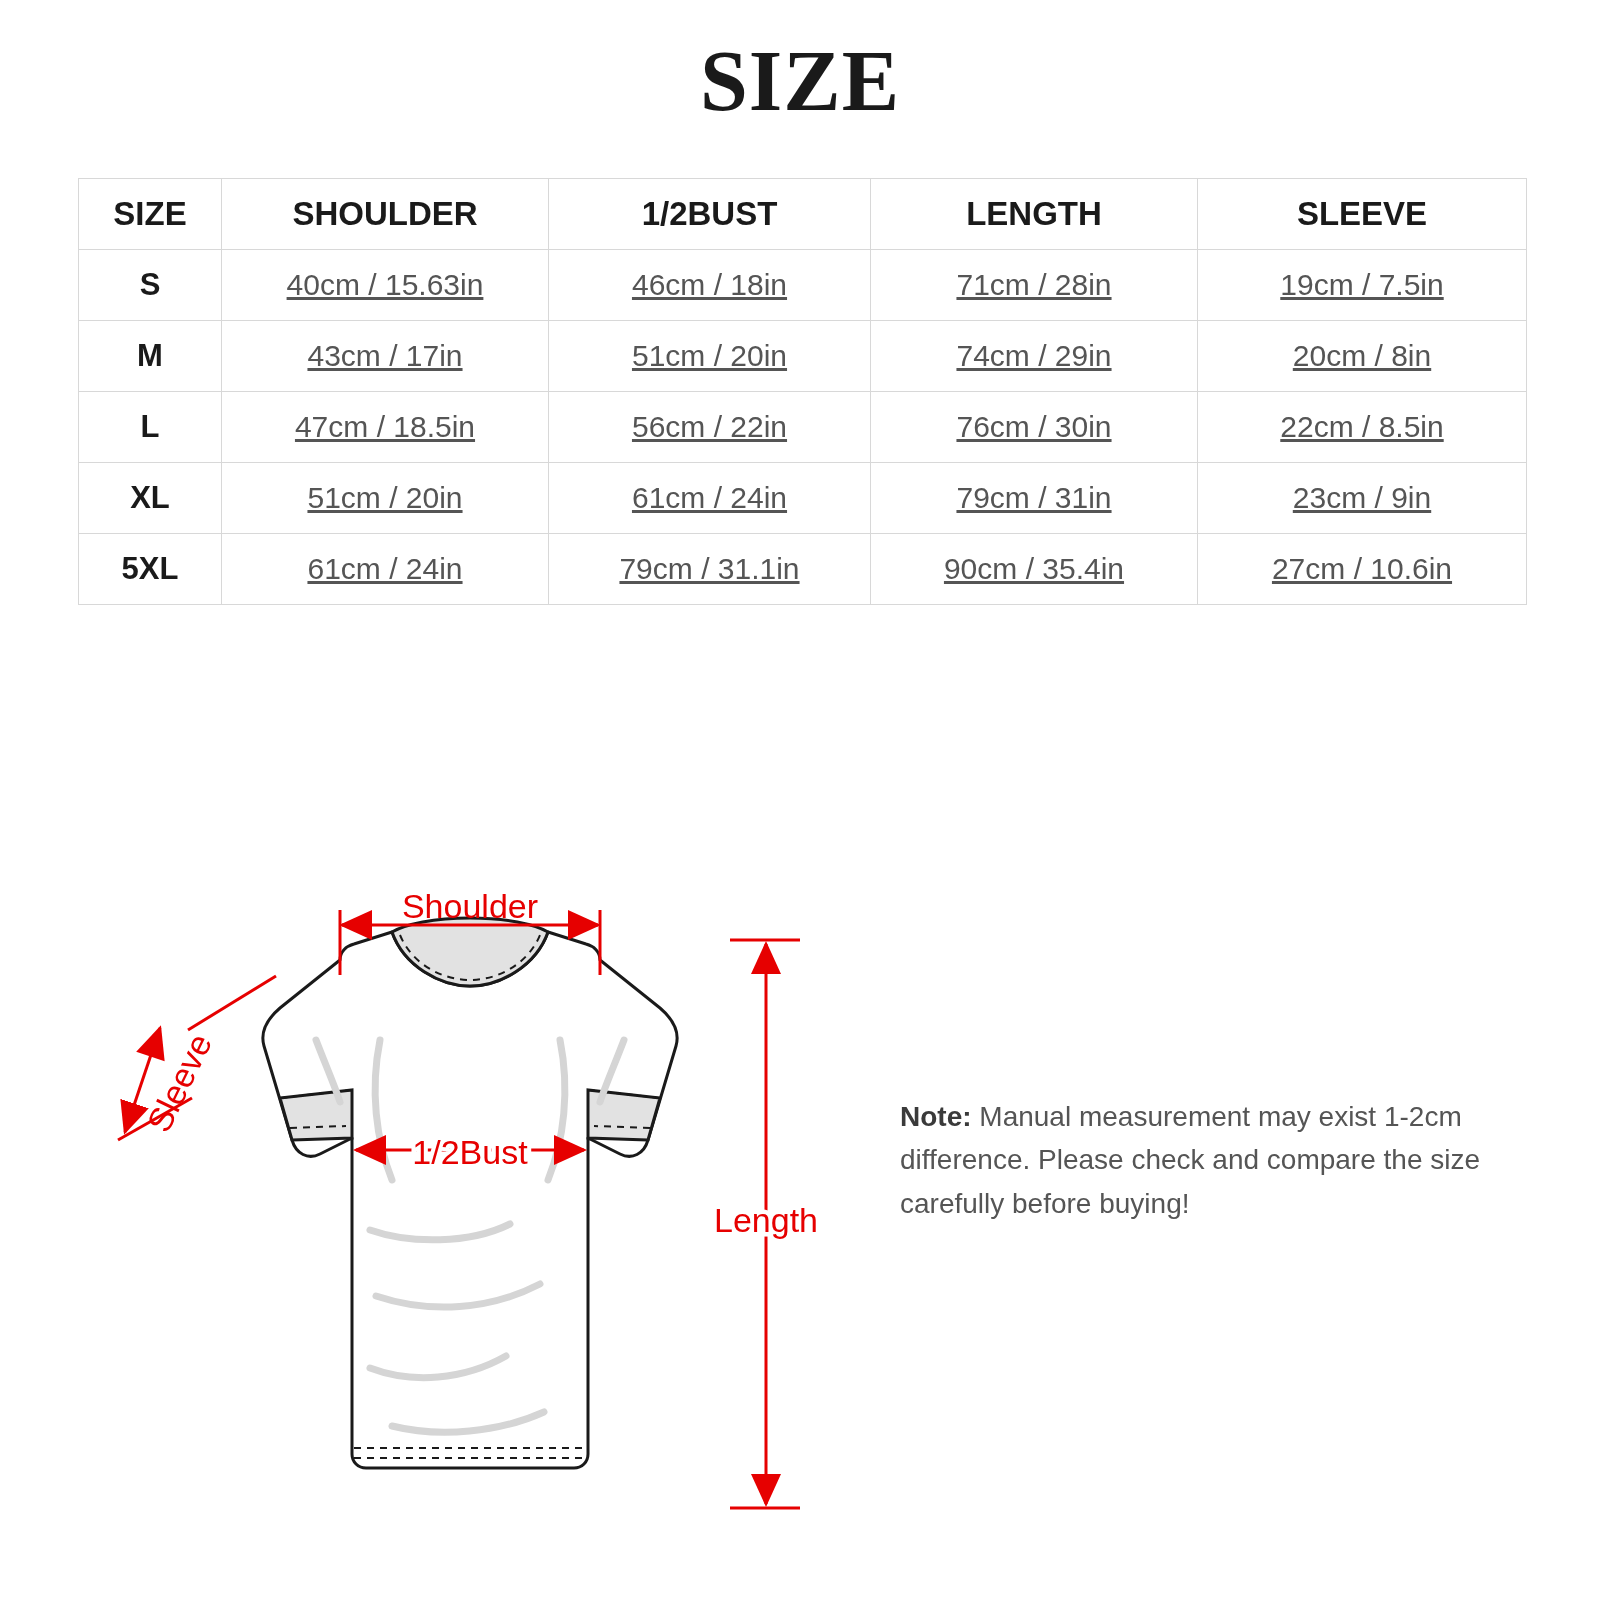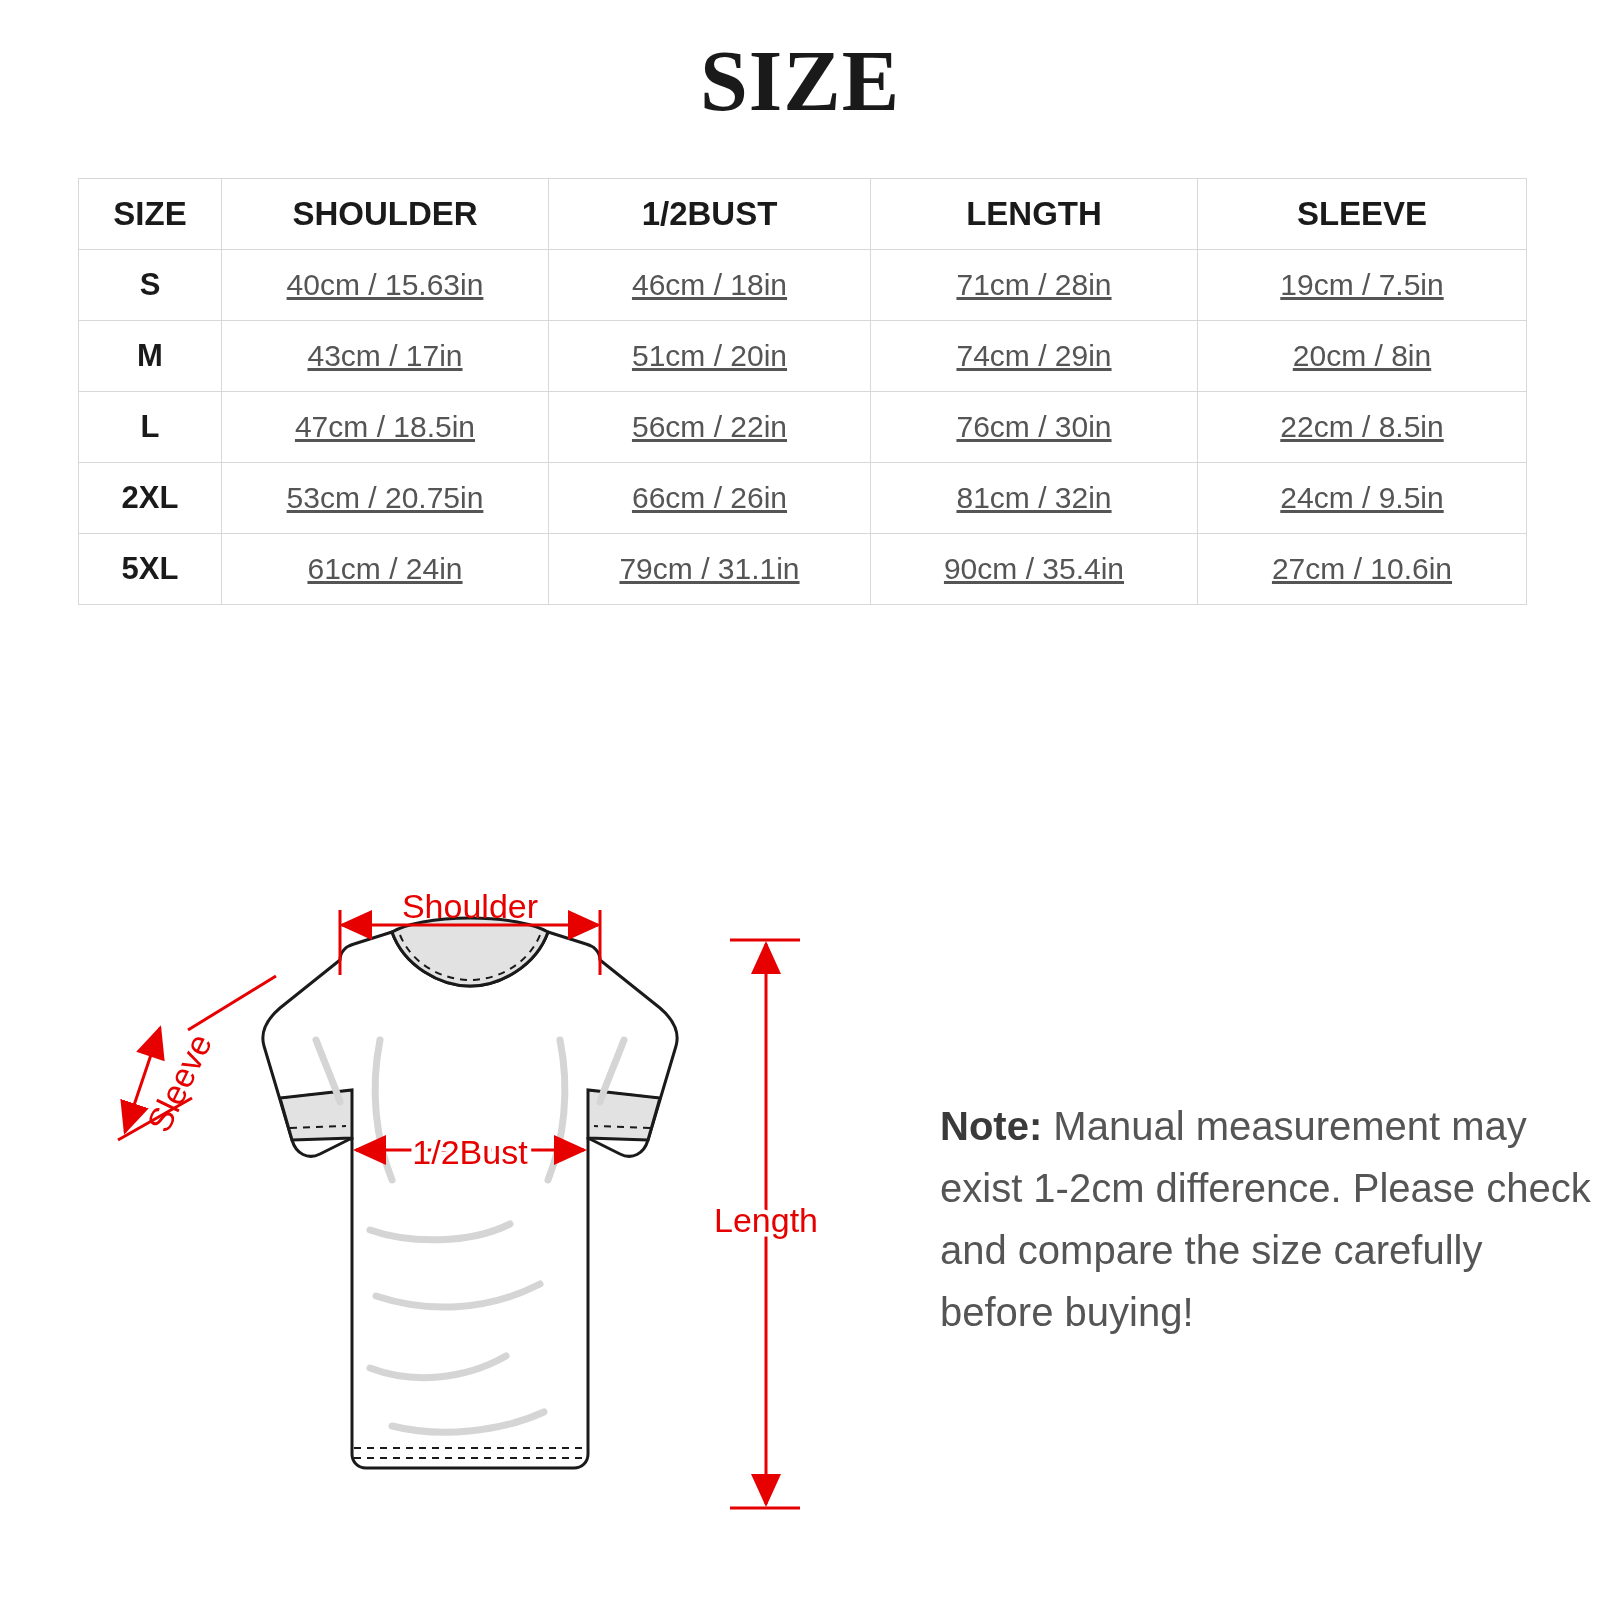--- a/index.html
+++ b/index.html
@@ -75,23 +75,23 @@
     left: 40px;
     width: 840px;
     height: 720px;
   }
   .diagram svg { display: block; }
 
   
   .note {
     position: absolute;
     top: 1095px;
-    left: 940px;
+    left: 900px;
     width: 660px;
-    font-size: 40px;
+    font-size: 28px;
     line-height: 1.55;
     color: #555555;
   }
   .note b {
     color: #3a3a3a;
     font-weight: 700;
   }
 </style>
 </head>
 <body>
@@ -131,25 +131,25 @@
       <td class="val">20cm / 8in</td>
     </tr>
     <tr>
       <td class="size-col">L</td>
       <td class="val">47cm / 18.5in</td>
       <td class="val">56cm / 22in</td>
       <td class="val">76cm / 30in</td>
       <td class="val">22cm / 8.5in</td>
     </tr>
     <tr>
-      <td class="size-col">2XL</td>
-      <td class="val">53cm / 20.75in</td>
-      <td class="val">66cm / 26in</td>
-      <td class="val">81cm / 32in</td>
-      <td class="val">24cm / 9.5in</td>
+      <td class="size-col">XL</td>
+      <td class="val">51cm / 20in</td>
+      <td class="val">61cm / 24in</td>
+      <td class="val">79cm / 31in</td>
+      <td class="val">23cm / 9in</td>
     </tr>
     <tr>
       <td class="size-col">5XL</td>
       <td class="val">61cm / 24in</td>
       <td class="val">79cm / 31.1in</td>
       <td class="val">90cm / 35.4in</td>
       <td class="val">27cm / 10.6in</td>
     </tr>
   </tbody>
 </table>

